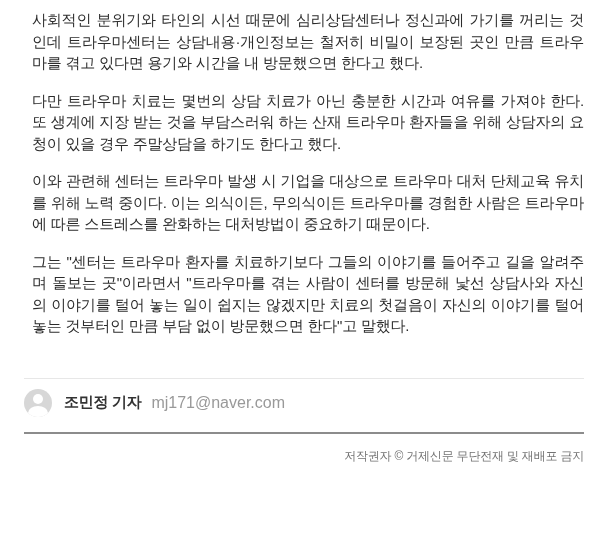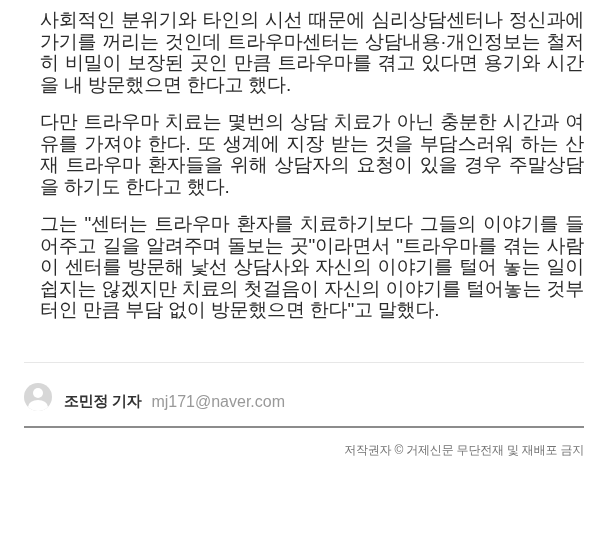--- a/index.html
+++ b/index.html
@@ -10,40 +10,40 @@
   body {
     width: 600px;
     height: 558px;
     font-family: "Liberation Sans", "DejaVu Sans", sans-serif;
     overflow: hidden;
   }
   .article-wrap {
     padding: 9px 16px 0 24px;
   }
   .article-body p {
-    margin: 0 0 16px 16px;
-    font-size: 19px;
+    margin: 0 0 16px 8px;
+    font-size: 15px;
     line-height: 21.5px;
     letter-spacing: -0.2px;
     color: #2b2b2b;
     text-align: justify;
     word-break: break-all;
   }
   .article-body p.gap-lg {
     margin-top: 12px;
   }
   .divider-light {
     margin-top: 41px;
     height: 0;
     border-top: 1px solid #e7e7e7;
   }
   .byline {
-    margin-top: 20px;
+    margin-top: 10px;
     display: flex;
-    align-items: flex-end;
+    align-items: center;
     height: 28px;
   }
   .avatar {
     width: 28px;
     height: 28px;
     border-radius: 50%;
     background: #d7d7d7;
     position: relative;
     overflow: hidden;
     flex: 0 0 auto;
@@ -94,20 +94,21 @@
   }
 </style>
 </head>
 <body>
 
 <div class="article-wrap">
 
   <div class="article-body">
     <p>사회적인 분위기와 타인의 시선 때문에 심리상담센터나 정신과에 가기를 꺼리는 것인데 트라우마센터는 상담내용·개인정보는 철저히 비밀이 보장된 곳인 만큼 트라우마를 겪고 있다면 용기와 시간을 내 방문했으면 한다고 했다.</p>
     <p>다만 트라우마 치료는 몇번의 상담 치료가 아닌 충분한 시간과 여유를 가져야 한다. 또 생계에 지장 받는 것을 부담스러워 하는 산재 트라우마 환자들을 위해 상담자의 요청이 있을 경우 주말상담을 하기도 한다고 했다.</p>
+    <p>이와 관련해 센터는 트라우마 발생 시 기업을 대상으로 트라우마 대처 단체교육 유치를 위해 노력 중이다. 이는 의식이든, 무의식이든 트라우마를 경험한 사람은 트라우마에 따른 스트레스를 완화하는 대처방법이 중요하기 때문이다.</p>
     <p class="gap-lg">그는 "센터는 트라우마 환자를 치료하기보다 그들의 이야기를 들어주고 길을 알려주며 돌보는 곳"이라면서 "트라우마를 겪는 사람이 센터를 방문해 낯선 상담사와 자신의 이야기를 털어 놓는 일이 쉽지는 않겠지만 치료의 첫걸음이 자신의 이야기를 털어놓는 것부터인 만큼 부담 없이 방문했으면 한다"고 말했다.</p>
   </div>
 
   <div class="divider-light"></div>
 
   <div class="byline">
     <span class="avatar">
       <span class="head"></span>
       <span class="shoulders"></span>
     </span>

